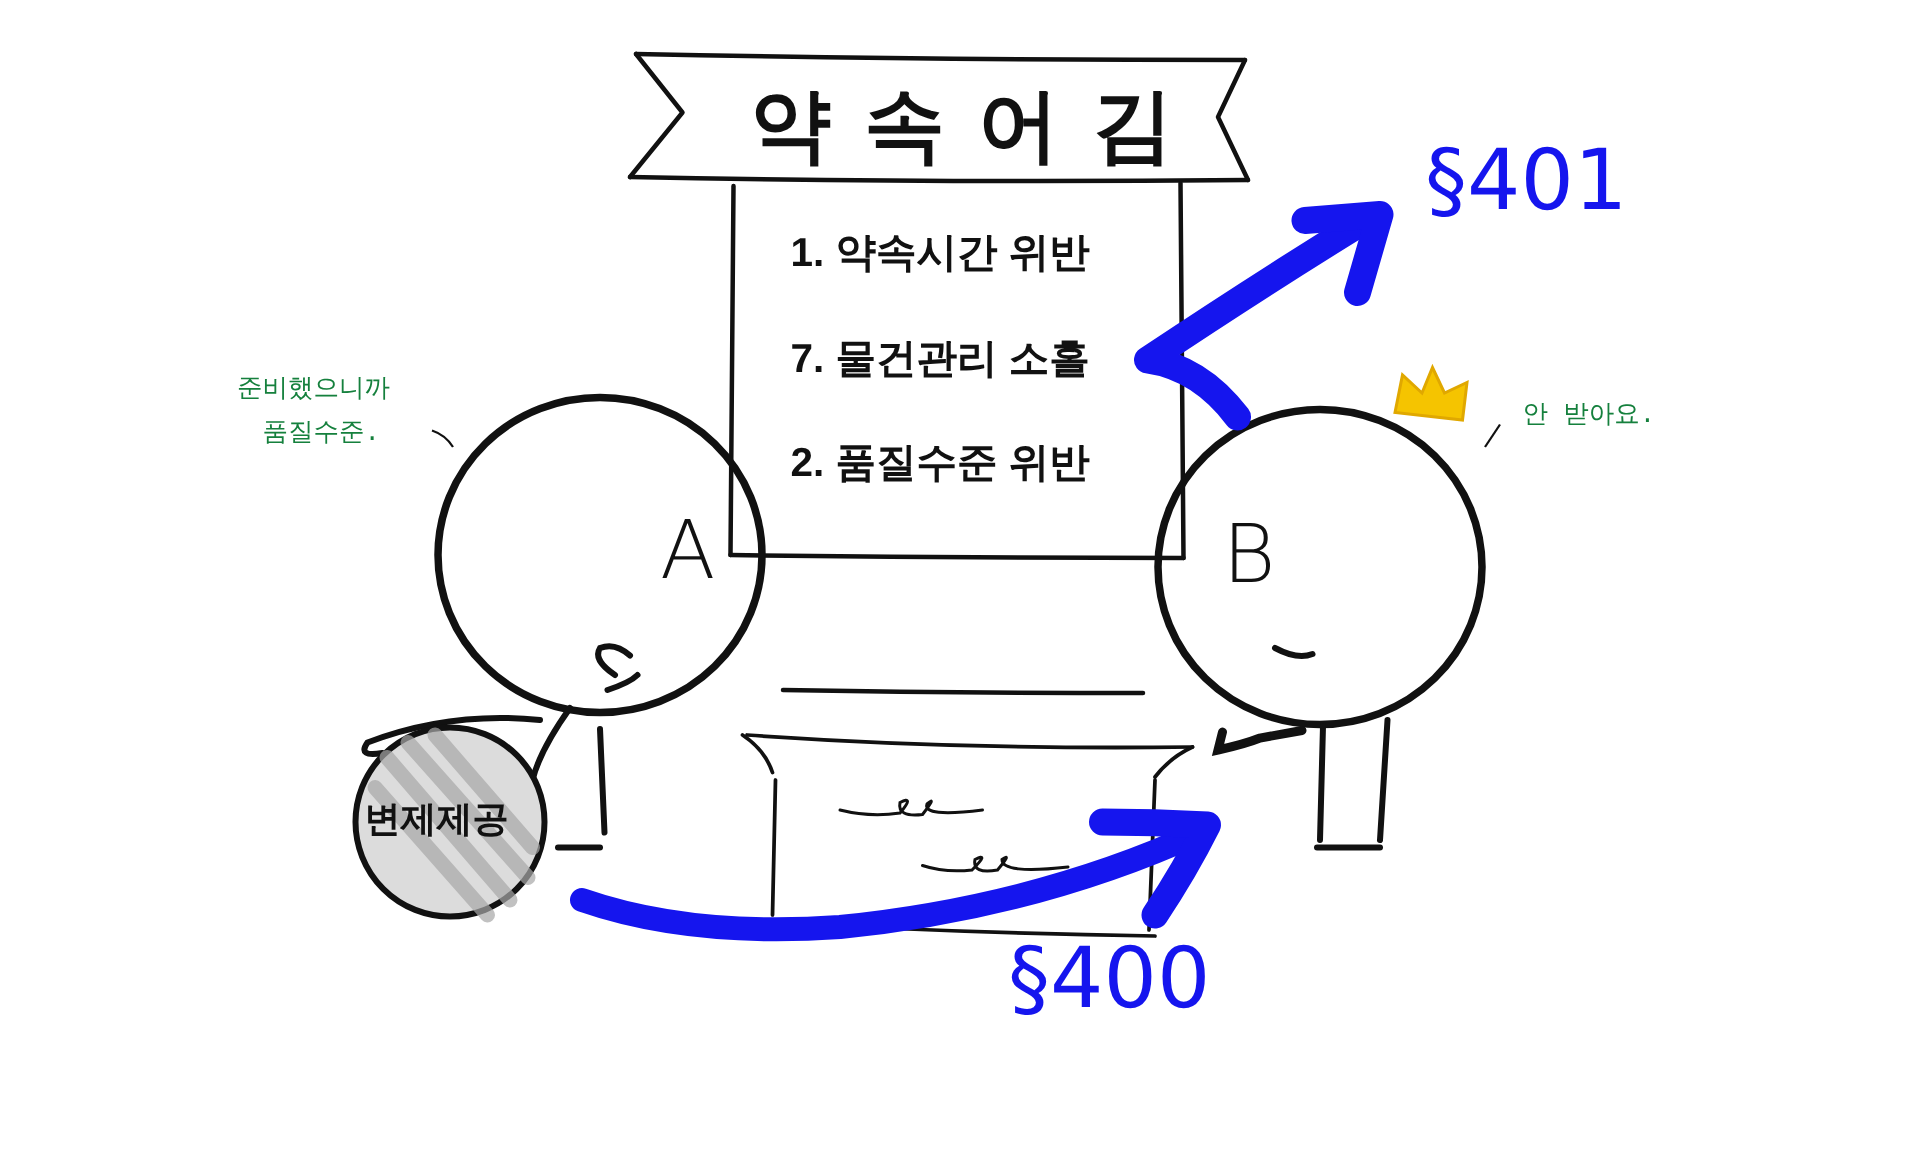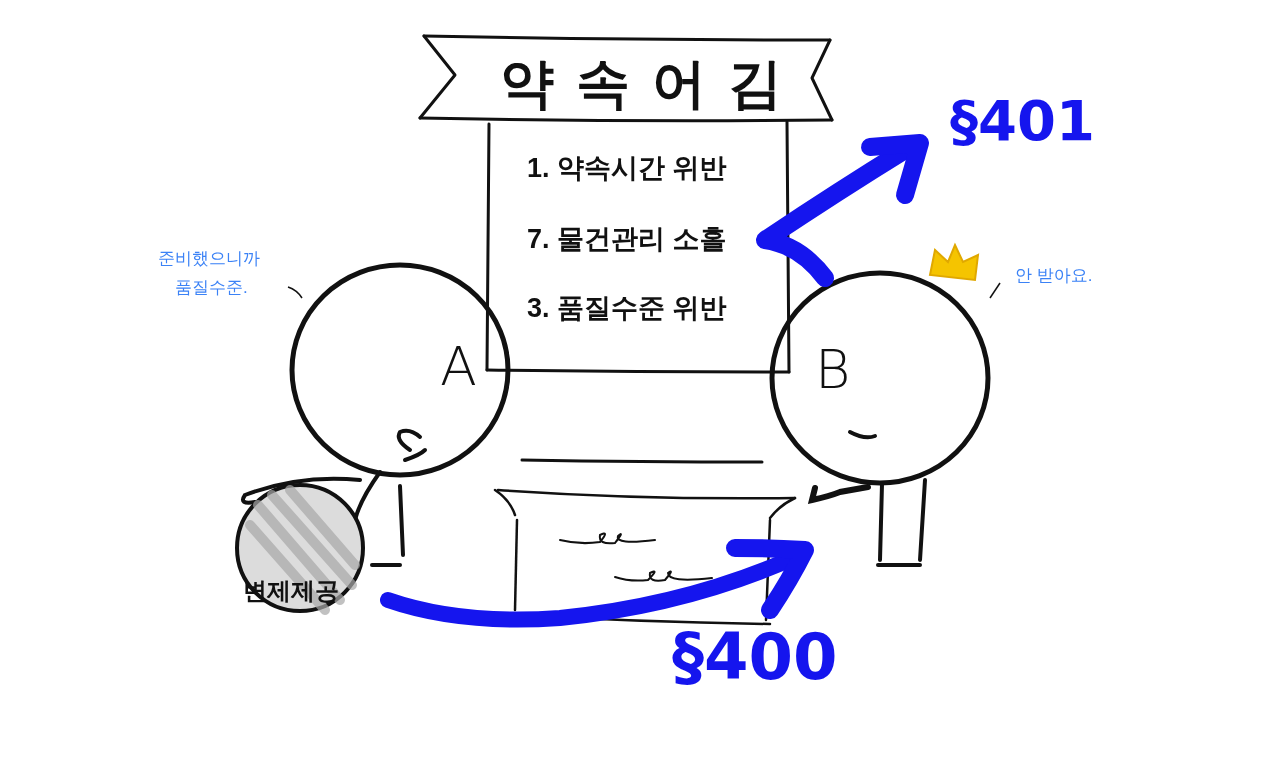--- a/index.html
+++ b/index.html
@@ -1,24 +1,24 @@
 <!DOCTYPE html>
 <html><head>
 <meta charset="utf-8">
 <style>
   html, body { margin: 0; padding: 0; background: #ffffff; }
   body { width: 1280px; height: 768px; position: relative; overflow: hidden; font-family: "DejaVu Sans", sans-serif; }
   svg.art { position: absolute; left: 0; top: 0; }
   .txt { position: absolute; white-space: nowrap; color: #111; }
   .banner-title { left: 500px; top: 48px; font-size: 54px; font-weight: bold; letter-spacing: 22px; }
   .item { left: 527px; font-size: 27px; font-weight: bold; font-family: "Liberation Sans", sans-serif; }
-  .hand { font-family: Liberation Sans, sans-serif; font-size: 17px; color: #3b82f6; font-weight: 300; }
+  .hand { font-family: Liberation Mono, monospace; font-size: 17px; color: #15803d; font-weight: 300; }
   .letter { font-family: "DejaVu Sans", sans-serif; font-size: 54px; font-weight: 300; color: #111; }
-  .sec { color: #1515ee; font-weight: bold; font-family: "DejaVu Sans", sans-serif; }
-  .offer { left: 243px; top: 530px; font-size: 24px; font-weight: bold; font-family: "Liberation Sans", sans-serif; color: #111; margin-top: 45px; }
+  .sec { color: #1515ee; font-weight: normal; font-family: "DejaVu Sans", sans-serif; }
+  .offer { left: 243px; top: 530px; font-size: 24px; font-weight: bold; font-family: "Liberation Sans", sans-serif; color: #111; }
 </style>
 </head>
 <body>
 
 <svg class="art" width="1280" height="768" viewBox="0 0 1280 768">
 
   <g fill="none" stroke="#111" stroke-width="3" stroke-linecap="round" stroke-linejoin="round">
     <path d="M424 36 Q620 40 830 40"></path>
     <path d="M424 36 L455 75 L420 118"></path>
     <path d="M420 118 Q620 122 832 120"></path>
@@ -81,25 +81,25 @@
   <g fill="none" stroke="#1515ee" stroke-linecap="round" stroke-linejoin="round">
     <path d="M388 600 Q460 625 560 618 Q690 605 800 555" stroke-width="16"></path>
     <path d="M735 548 Q770 548 805 550 Q790 580 770 610" stroke-width="18"></path>
   </g>
 </svg>
 
 <div class="txt banner-title">약속어김</div>
 
 <div class="txt item" style="top:150px">1. 약속시간 위반</div>
 <div class="txt item" style="top:221px">7. 물건관리 소홀</div>
-<div class="txt item" style="top:290px">3. 품질수준 위반</div>
+<div class="txt item" style="top:290px">2. 품질수준 위반</div>
 
 <div class="txt hand" style="left:158px; top:247px">준비했으니까</div>
 <div class="txt hand" style="left:175px; top:276px">품질수준.</div>
 <div class="txt hand" style="left:1015px; top:264px">안 받아요.</div>
 
 <div class="txt letter" style="left:440px; top:335px">A</div>
 <div class="txt letter" style="left:815px; top:338px">B</div>
 
 <div class="txt offer">변제제공</div>
 
 <div class="txt sec" style="left:950px; top:88px; font-size:56px">§401</div>
-<div class="txt sec" style="left:672px; top:620px; font-size:64px">§400</div>
+<div class="txt sec" style="left:672px; top:620px; font-size:56px">§400</div>
 
 </body></html>

